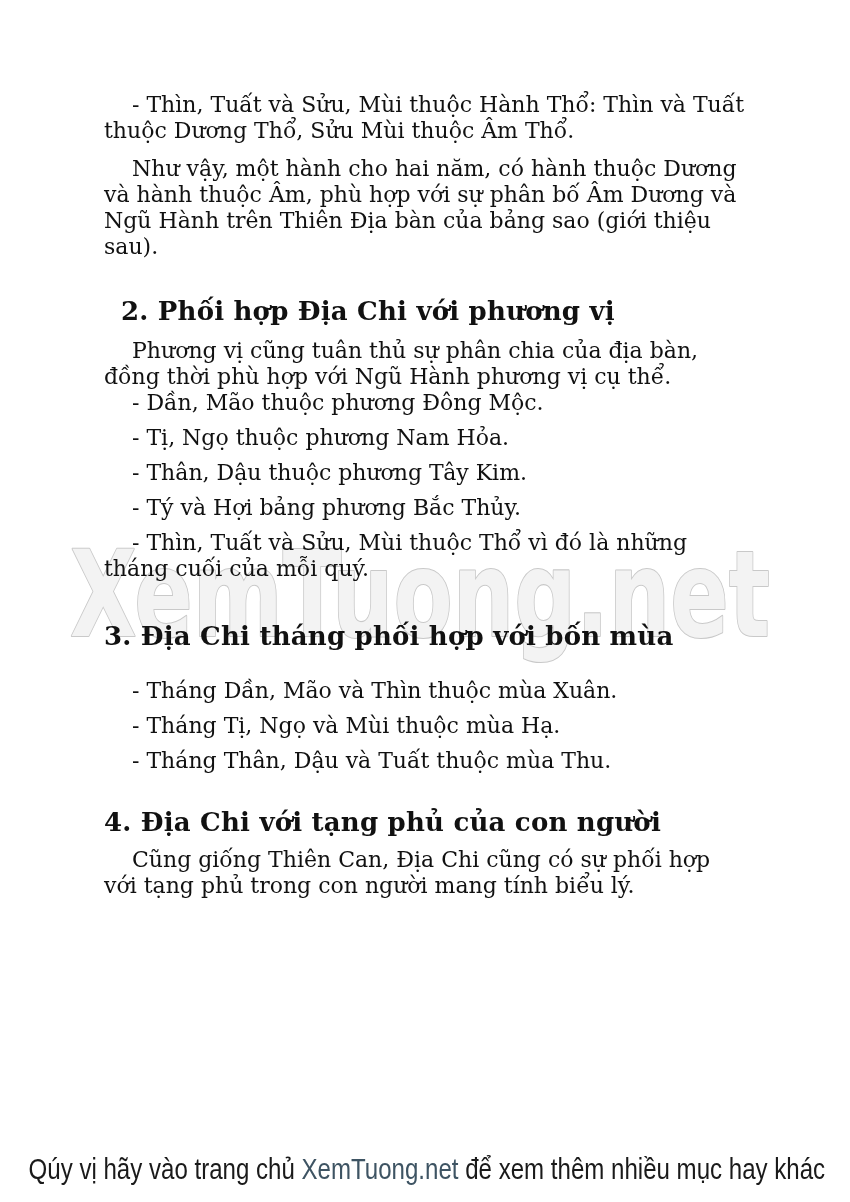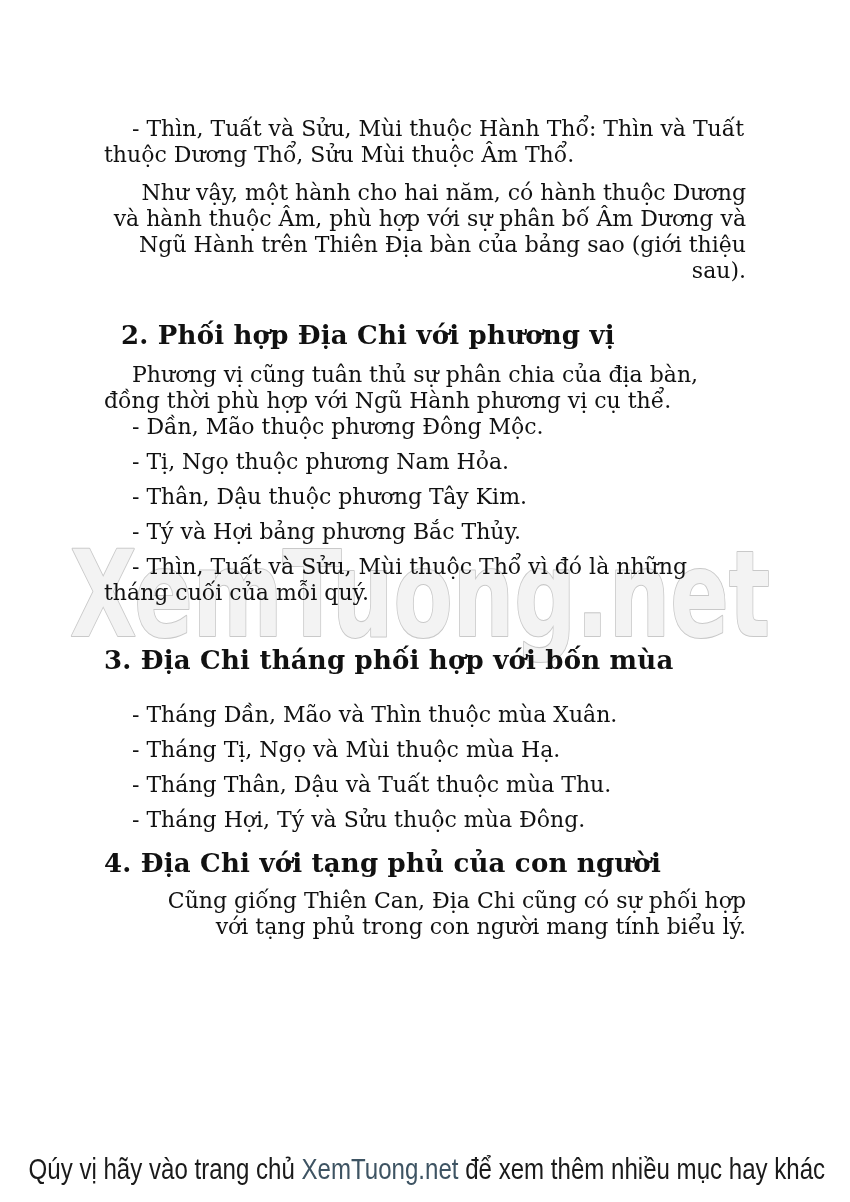--- a/index.html
+++ b/index.html
@@ -25,42 +25,42 @@
     font-size:120px;
     fill:#f3f3f3;
     stroke:#c9c9c9;
     stroke-width:2.2px;
     stroke-linejoin:round;
     paint-order:stroke fill;
   }
   
   .content {
     position:absolute;
-    left:104px; right:104px; top:116px;
+    left:104px; right:104px; top:92px;
     z-index:1;
     font-size:22px;
     line-height:26px;
   }
   .content p {
     text-indent:28px;
     margin:0 0 12px 0;
   }
-  p.tight   { margin-bottom:0;text-align:right; }
+  p.tight   { margin-bottom:0; }
   p.item    { margin-bottom:9px; }
   p.item-last { margin-bottom:0; }
   p.lead    { margin-bottom:0; }
   h2 {
     font-size:26px;
     line-height:30px;
     font-weight:bold;
     letter-spacing:0.2px;
   }
   .h-s2 { margin:36px 0 12px 17px; }
   .h-s3 { margin:39px 0 27px 0; }
-  .h-s4 { margin:15px 0 10px 0; }
+  .h-s4 { margin:33px 0 10px 0; }
   
   .footer {
     position:absolute;
     left:0; right:11px; top:1152px;
     z-index:1;
     display:flex;
     justify-content:center;
     font-family:"Liberation Sans", sans-serif;
     font-size:29px;
     line-height:34px;
@@ -97,21 +97,20 @@
     <p class="item">- Dần, Mão thuộc phương Đông Mộc.</p>
     <p class="item">- Tị, Ngọ thuộc phương Nam Hỏa.</p>
     <p class="item">- Thân, Dậu thuộc phương Tây Kim.</p>
     <p class="item">- Tý và Hợi bảng phương Bắc Thủy.</p>
     <p class="item item-last">- Thìn, Tuất và Sửu, Mùi thuộc Thổ vì đó là những tháng cuối của mỗi quý.</p>
 
     <h2 class="h-s3">3. Địa Chi tháng phối hợp với bốn mùa</h2>
     <p class="item">- Tháng Dần, Mão và Thìn thuộc mùa Xuân.</p>
     <p class="item">- Tháng Tị, Ngọ và Mùi thuộc mùa Hạ.</p>
     <p class="item">- Tháng Thân, Dậu và Tuất thuộc mùa Thu.</p>
-    <p class="item item-last">- Tháng Hợi, Tý và Sửu thuộc mùa Đông.</p>
 
     <h2 class="h-s4">4. Địa Chi với tạng phủ của con người</h2>
     <p class="tight">Cũng giống Thiên Can, Địa Chi cũng có sự phối hợp với tạng phủ trong con người mang tính biểu lý.</p>
 
   </div>
 
   <div class="footer">
     <span class="footer-inner"><span>Qúy vị hãy vào trang chủ </span><a class="footer-link">XemTuong.net</a><span> để xem thêm nhiều mục hay khác</span></span>
   </div>
 

